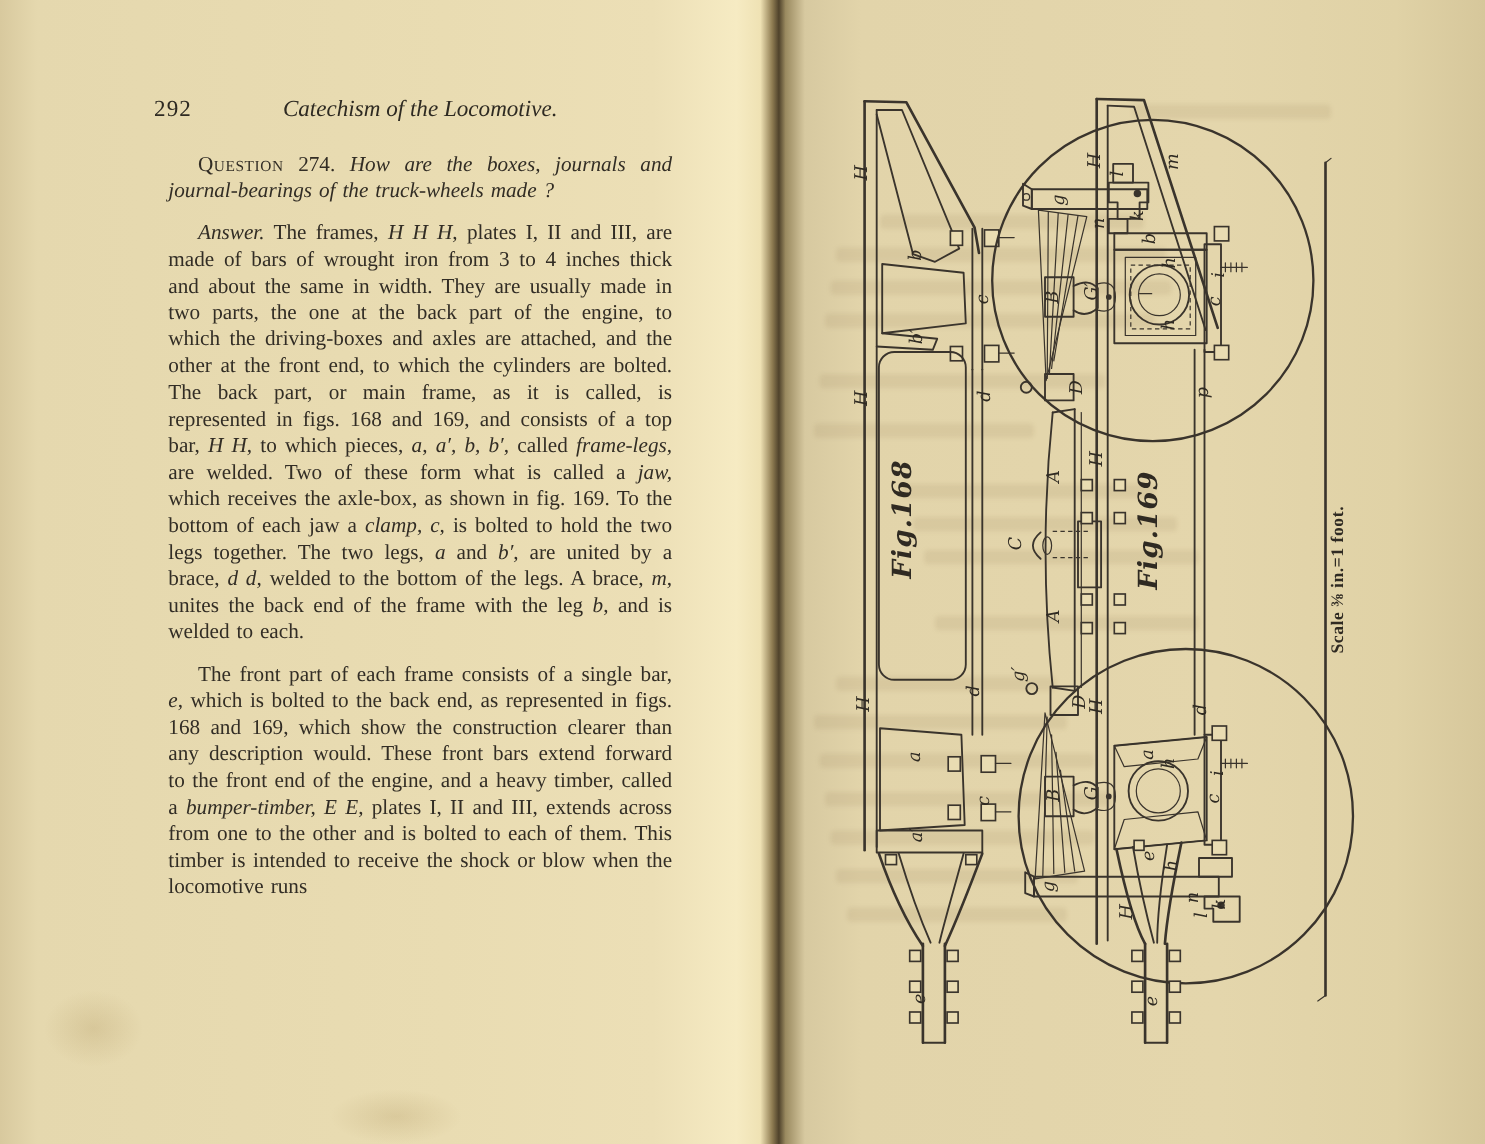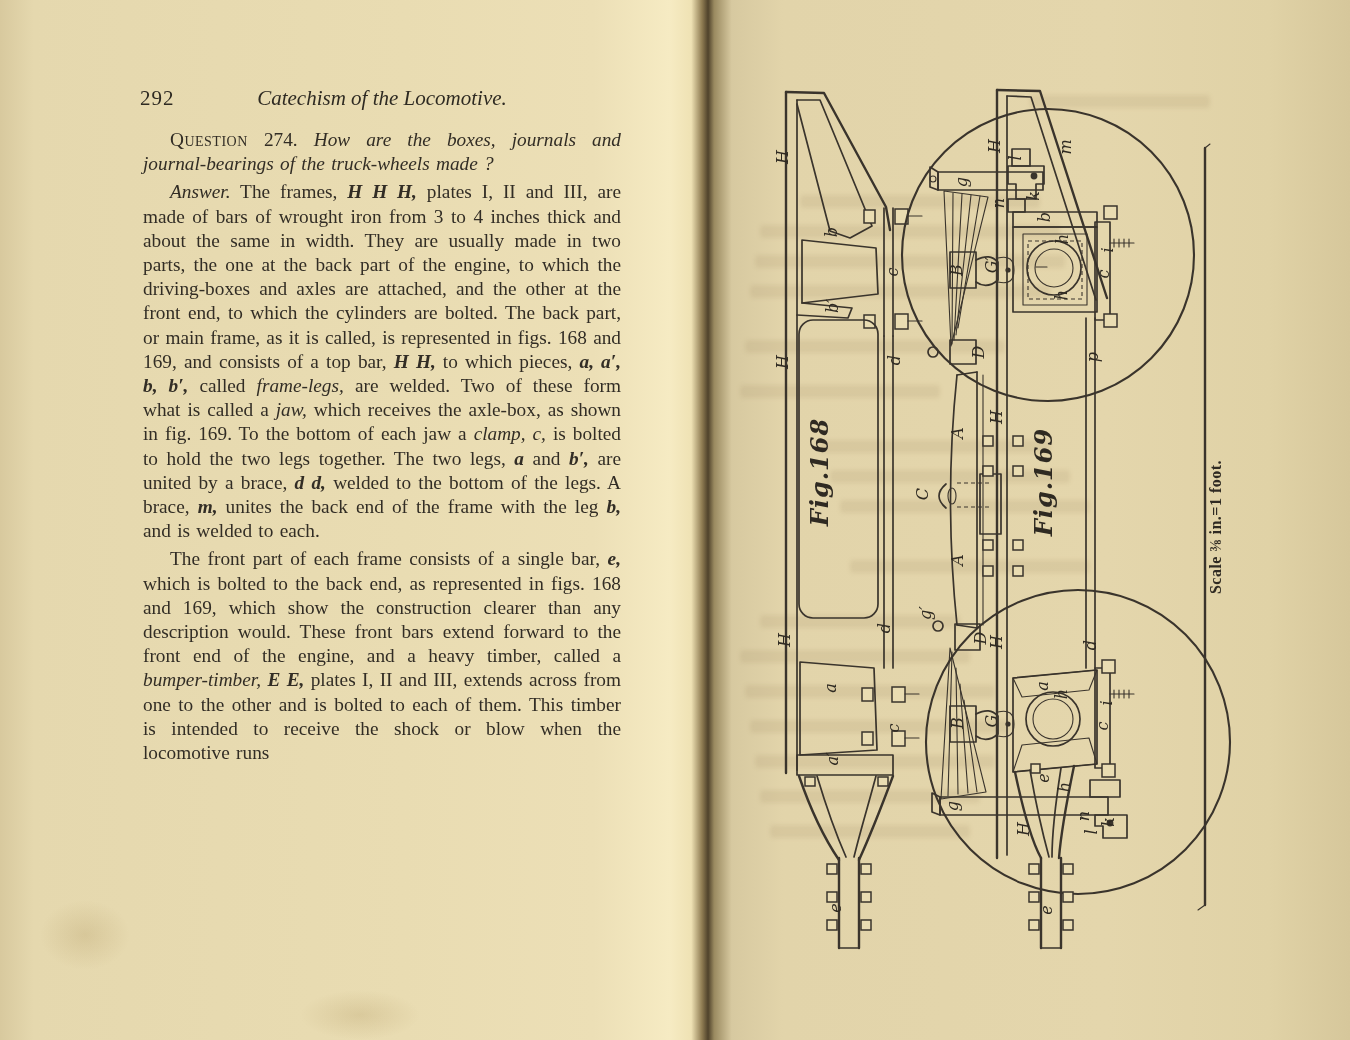--- a/index.html
+++ b/index.html
@@ -15,26 +15,26 @@
     color:#2e2a22;
   }
   
   .page-left{position:absolute;left:0;top:0;width:700px;height:1040px;}
   .header{position:absolute;left:140px;top:86px;width:484px;height:28px;}
   .pagenum{position:absolute;left:0;top:0;font-size:21px;letter-spacing:1px;}
   .running-title{position:absolute;left:0;right:0;text-align:center;top:0;
     font-style:italic;font-size:21px;}
   .text-block{position:absolute;left:139px;top:124px;width:486px;}
   .text-block p{
-    margin:4px;font-size:19.3px;line-height:24.2px;text-align:justify;
+    margin:14px;font-size:19.3px;line-height:24.2px;text-align:justify;
     text-indent:27px;word-spacing:1.5px;color:#322d25;
   }
   .seg-sc{font-variant:small-caps;letter-spacing:0.5px;}
   .seg-i{font-style:italic;}
-  .seg-bi{font-style:italic;font-weight:bold;}
+  .seg-bi{font-style:italic;font-weight:normal;}
   .seg-n{}
   
   .page-right{position:absolute;left:700px;top:0;width:650px;height:1040px;}
   #fig-svg{position:absolute;left:0;top:0;}
   svg .ln{stroke:#3a342c;fill:none;stroke-width:1.7;stroke-linejoin:round;stroke-linecap:round;}
   svg .thick{stroke-width:2.4;}
   svg .thin{stroke-width:1.1;}
   svg .dash{stroke:#3a342c;fill:none;stroke-width:1.1;stroke-dasharray:4 3;}
   svg .nut{fill:#e9dcb2;stroke:#3a342c;stroke-width:1.5;}
   svg .solid{fill:#3a342c;stroke:none;}

